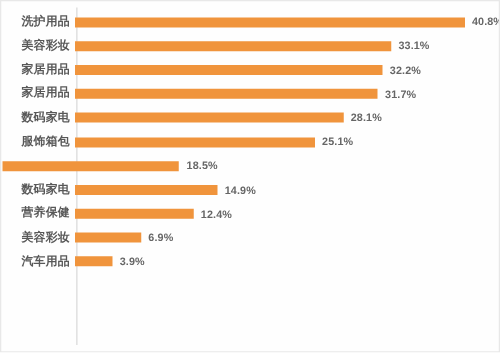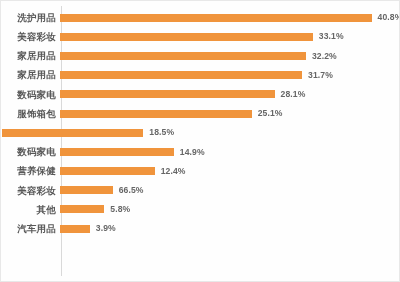--- a/index.html
+++ b/index.html
@@ -144,28 +144,21 @@
         <div class="cat-label">营养保健</div>
         <div class="bar-track">
           <div class="bar" style="width: 94.6909px; background: rgb(240, 148, 60);"></div>
           <div class="bar-value">12.4%</div>
         </div>
       </div>
       <div class="bar-row">
         <div class="cat-label">美容彩妆</div>
         <div class="bar-track">
           <div class="bar" style="width: 52.6909px; background: rgb(240, 148, 60);"></div>
-          <div class="bar-value">66.5%</div>
-        </div>
-      </div>
-      <div class="bar-row">
-        <div class="cat-label">其他</div>
-        <div class="bar-track">
-          <div class="bar" style="width: 44.2909px; background: rgb(240, 148, 60);"></div>
-          <div class="bar-value">5.8%</div>
+          <div class="bar-value">6.9%</div>
         </div>
       </div>
       <div class="bar-row">
         <div class="cat-label">汽车用品</div>
         <div class="bar-track">
           <div class="bar" style="width: 29.7818px; background: rgb(240, 148, 60);"></div>
           <div class="bar-value">3.9%</div>
         </div>
       </div>
     </div>

